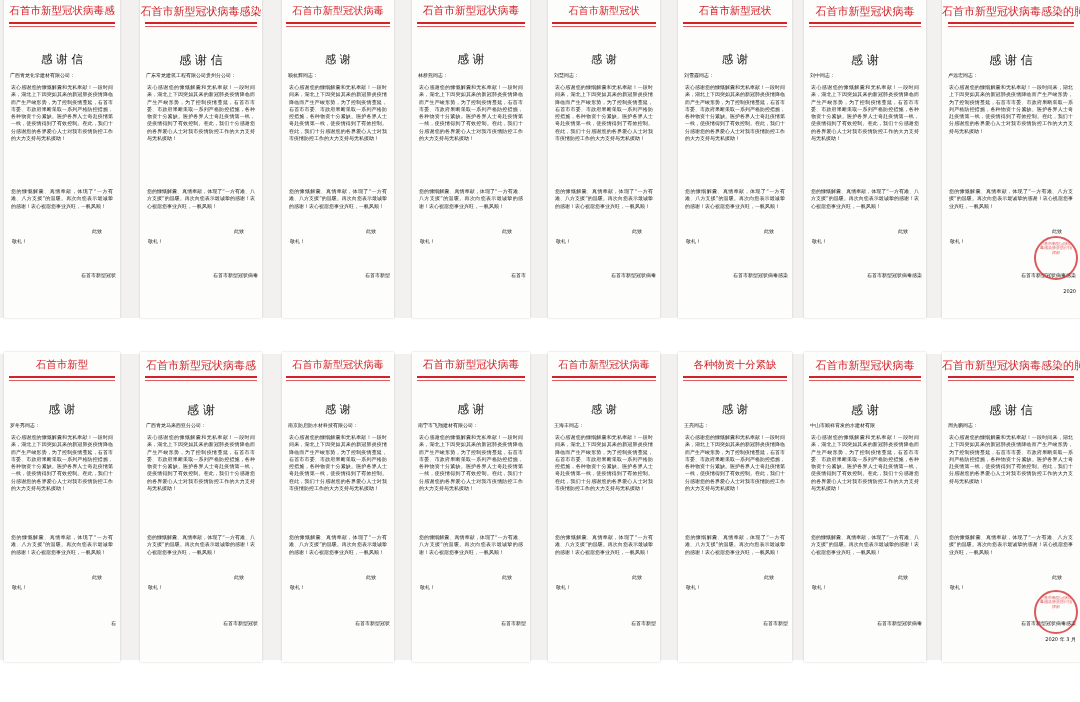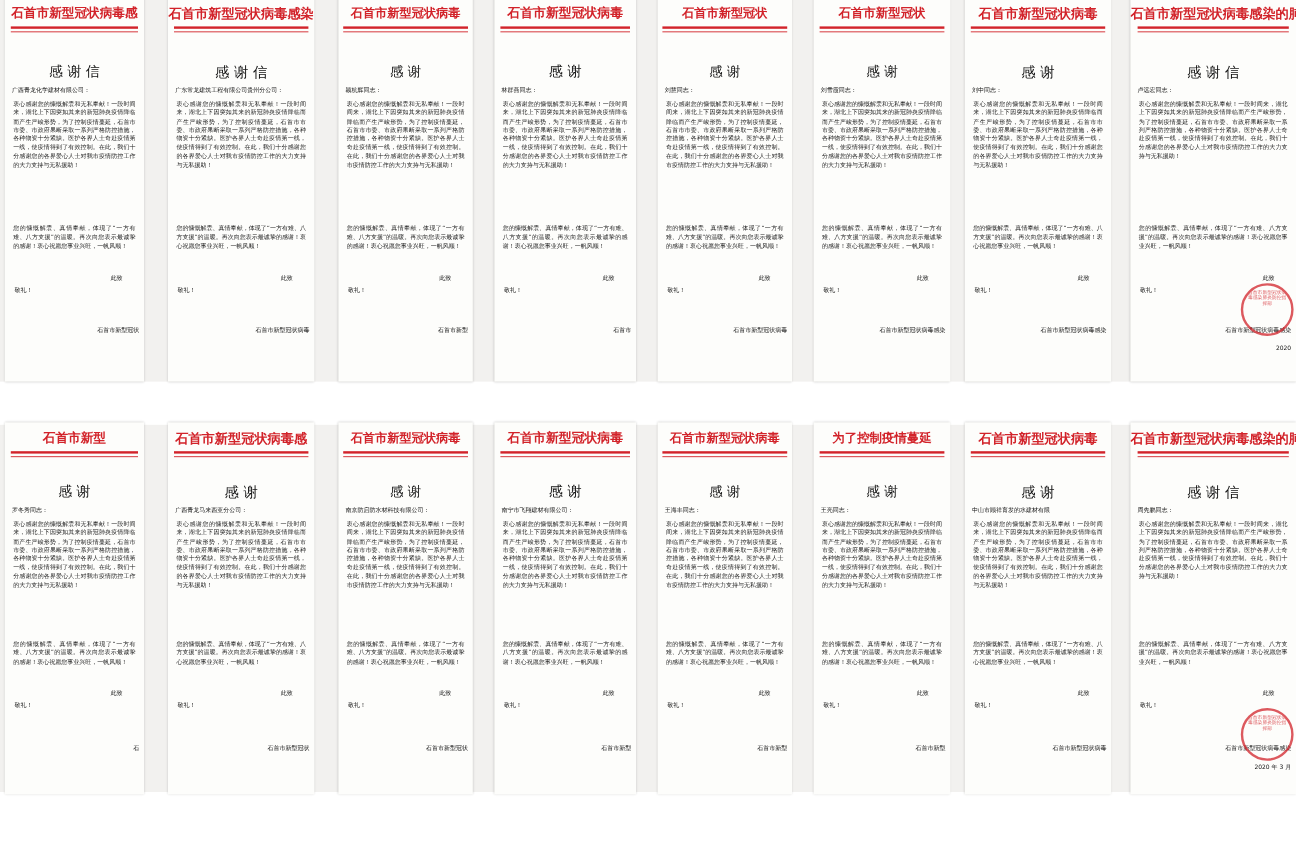--- a/index.html
+++ b/index.html
@@ -27,21 +27,21 @@
     overflow: hidden;
     box-sizing: border-box;
   }
   .letter .hdr {
     position: absolute;
     left: 0;
     right: 0;
     top: 2px;
     text-align: center;
     color: #d2232a;
-    font-weight: bold;
+    font-weight: normal;
     font-family: "DejaVu Sans", sans-serif;
     white-space: nowrap;
     letter-spacing: 0px;
   }
   .letter .rule {
     position: absolute;
     left: 4%;
     right: 4%;
     height: 1px;
     background: #d2232a;
@@ -261,21 +261,21 @@
       <div class="rule thin" style="top: 28px;"></div>
       <div class="title" style="top: 50px; font-size: 11.2px;">感 谢</div>
       <div class="addr" style="top: 70px; left: 6px; font-size: 5px;">王海丰同志：</div>
       <div class="body" style="top: 82px; left: 7px; width: 98px; font-size: 5px;">衷心感谢您的慷慨解囊和无私奉献！一段时间来，湖北上下因突如其来的新冠肺炎疫情降临而产生严峻形势，为了控制疫情蔓延，石首市市委、市政府果断采取一系列严格防控措施，各种物资十分紧缺。医护各界人士奇赴疫情第一线，使疫情得到了有效控制。在此，我们十分感谢您的各界爱心人士对我市疫情防控工作的大力支持与无私援助！</div>
       <div class="body" style="top: 182px; left: 7px; width: 98px; font-size: 5px;">您的慷慨解囊、真情奉献，体现了“一方有难、八方支援”的温暖。再次向您表示最诚挚的感谢！衷心祝愿您事业兴旺，一帆风顺！</div>
       <div class="sign" style="top: 222px; left: 84px; font-size: 5px;">此致</div>
       <div class="sign" style="top: 232px; left: 8px; font-size: 5px;">敬礼！</div>
       <div class="sign" style="top: 268px; right: 4px; font-size: 5px;">石首市新型</div>
     </div>
     <div class="letter" style="left: 678px; top: 352px; width: 114px; height: 310px;">
-      <div class="hdr" style="top: 6px; font-size: 10.3636px;">为了控制疫情蔓延</div>
+      <div class="hdr" style="top: 6px; font-size: 10.3636px;">各种物资十分紧缺</div>
       <div class="rule" style="top: 24px; height: 2px;"></div>
       <div class="rule thin" style="top: 28px;"></div>
       <div class="title" style="top: 50px; font-size: 11.4px;">感 谢</div>
       <div class="addr" style="top: 70px; left: 6px; font-size: 5px;">王亮同志：</div>
       <div class="body" style="top: 82px; left: 7px; width: 100px; font-size: 5px;">衷心感谢您的慷慨解囊和无私奉献！一段时间来，湖北上下因突如其来的新冠肺炎疫情降临而产生严峻形势，为了控制疫情蔓延，石首市市委、市政府果断采取一系列严格防控措施，各种物资十分紧缺。医护各界人士奇赴疫情第一线，使疫情得到了有效控制。在此，我们十分感谢您的各界爱心人士对我市疫情防控工作的大力支持与无私援助！</div>
       <div class="body" style="top: 182px; left: 7px; width: 100px; font-size: 5px;">您的慷慨解囊、真情奉献，体现了“一方有难、八方支援”的温暖。再次向您表示最诚挚的感谢！衷心祝愿您事业兴旺，一帆风顺！</div>
       <div class="sign" style="top: 222px; left: 86px; font-size: 5px;">此致</div>
       <div class="sign" style="top: 232px; left: 8px; font-size: 5px;">敬礼！</div>
       <div class="sign" style="top: 268px; right: 4px; font-size: 5px;">石首市新型</div>
     </div>

